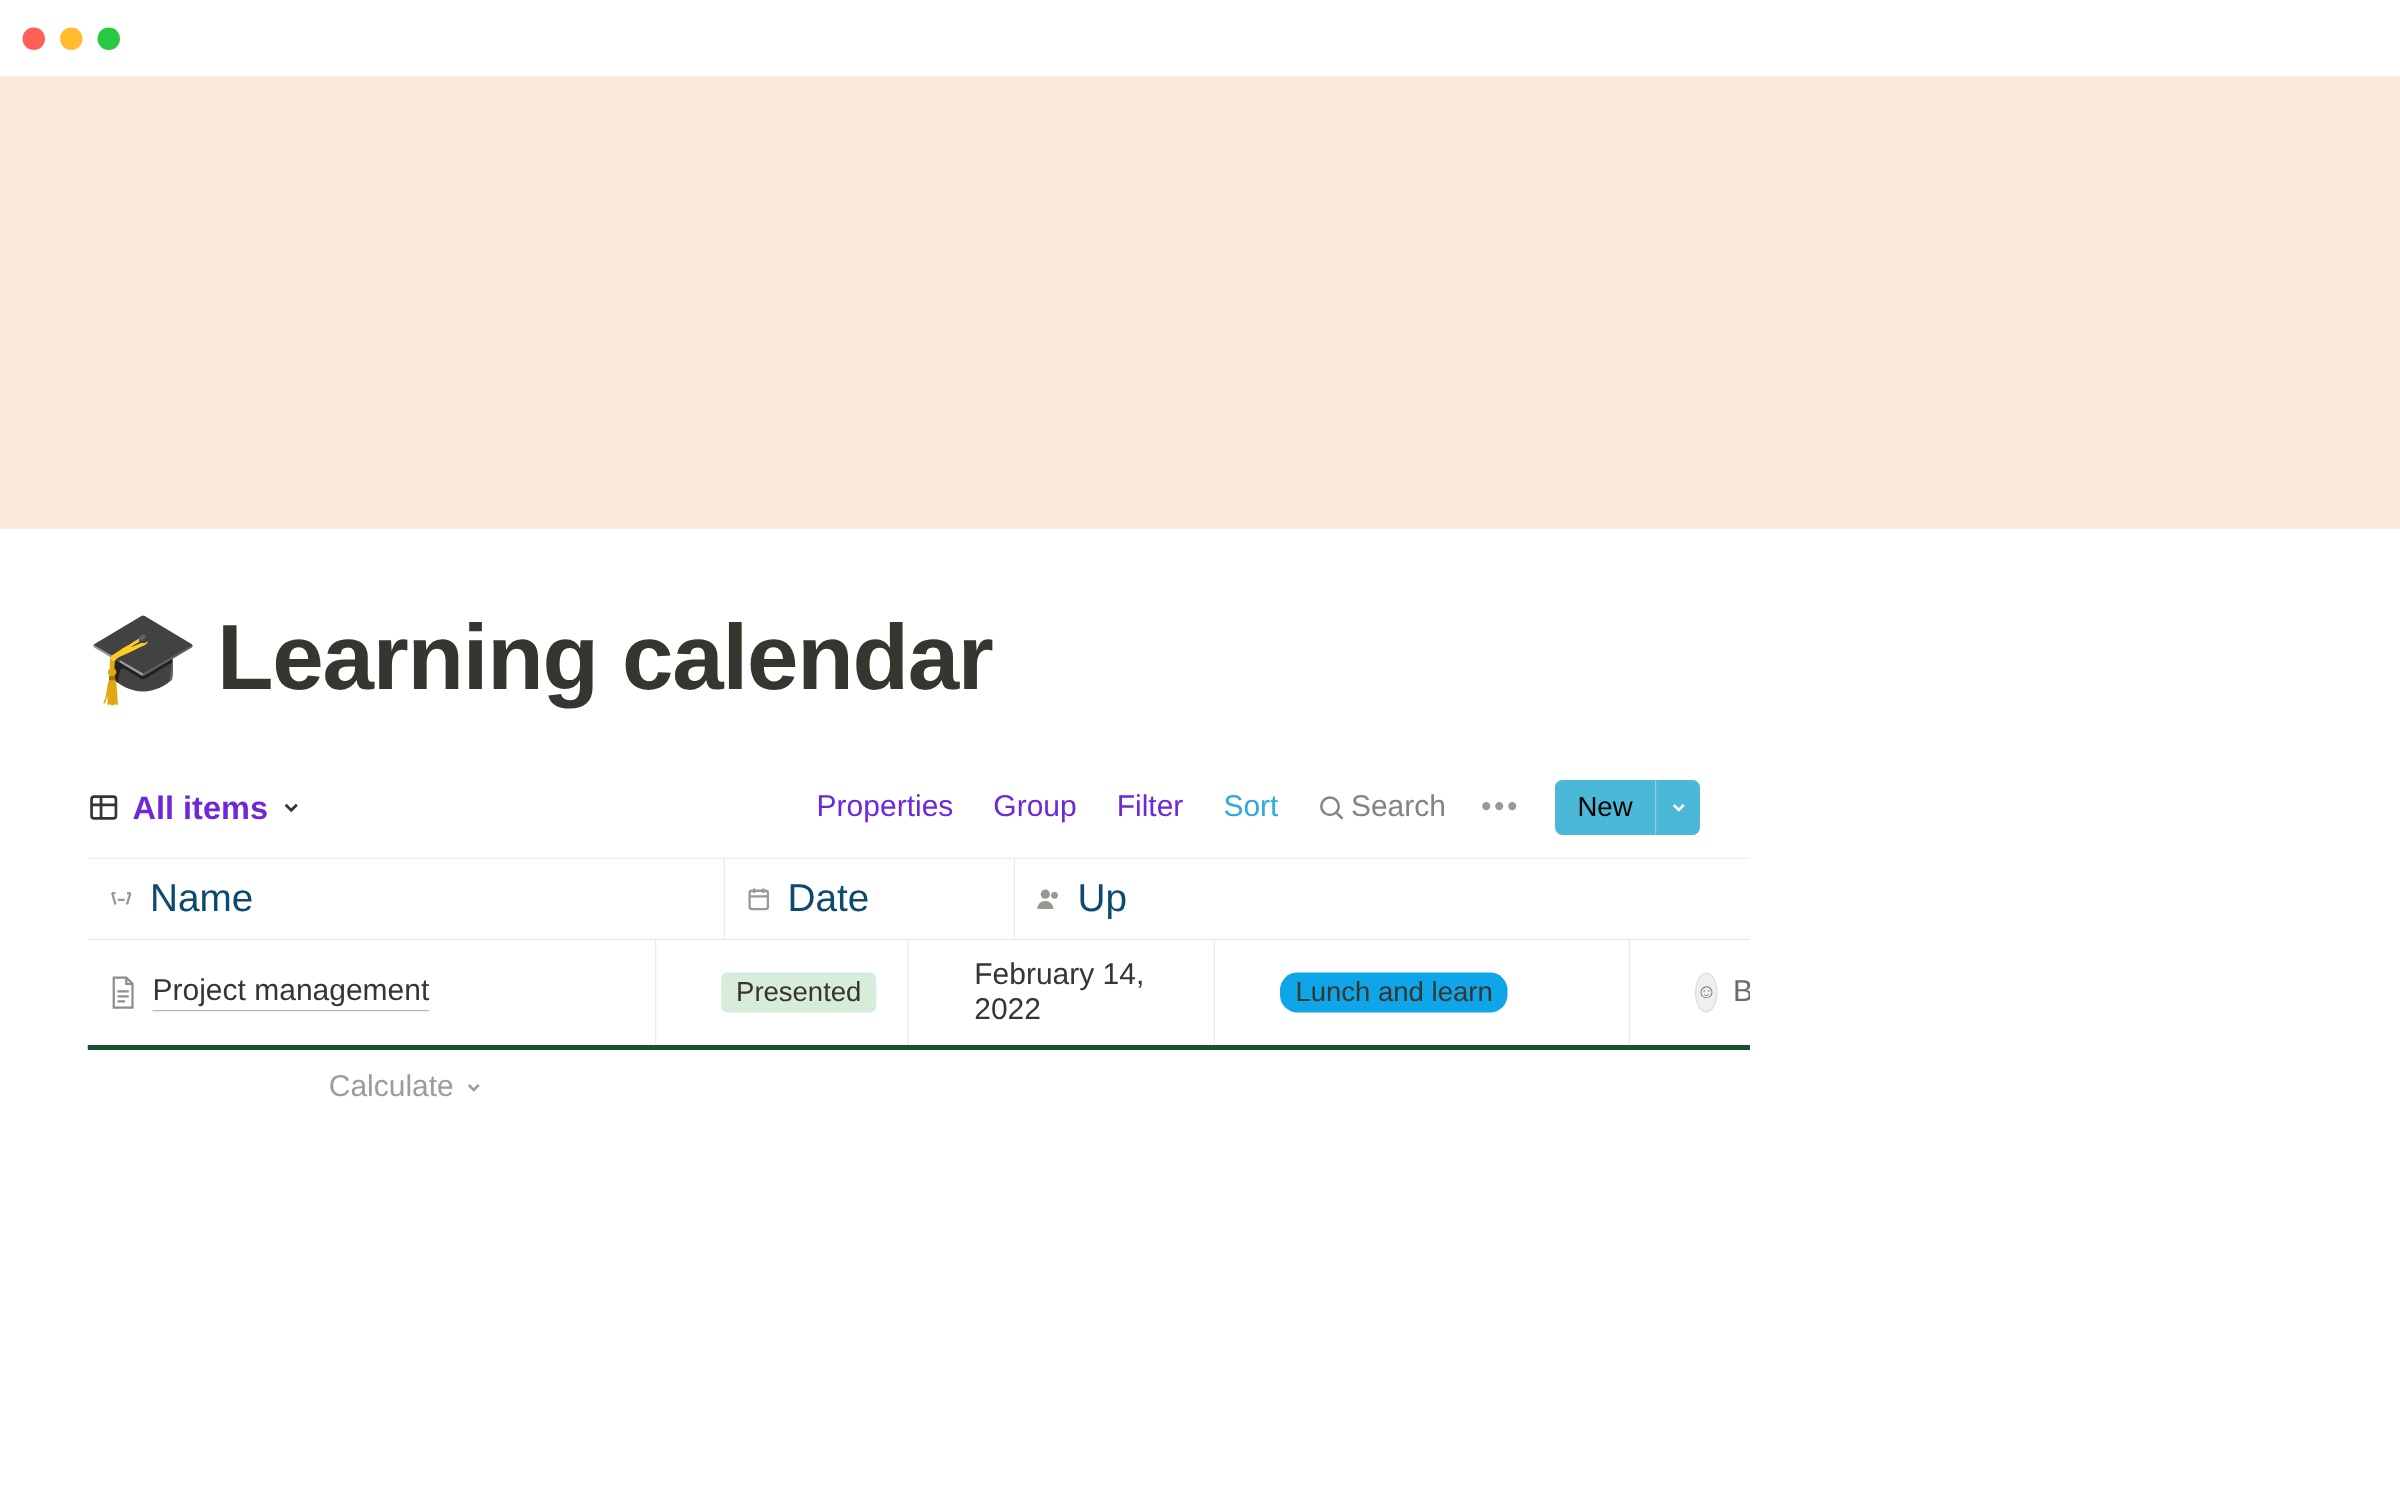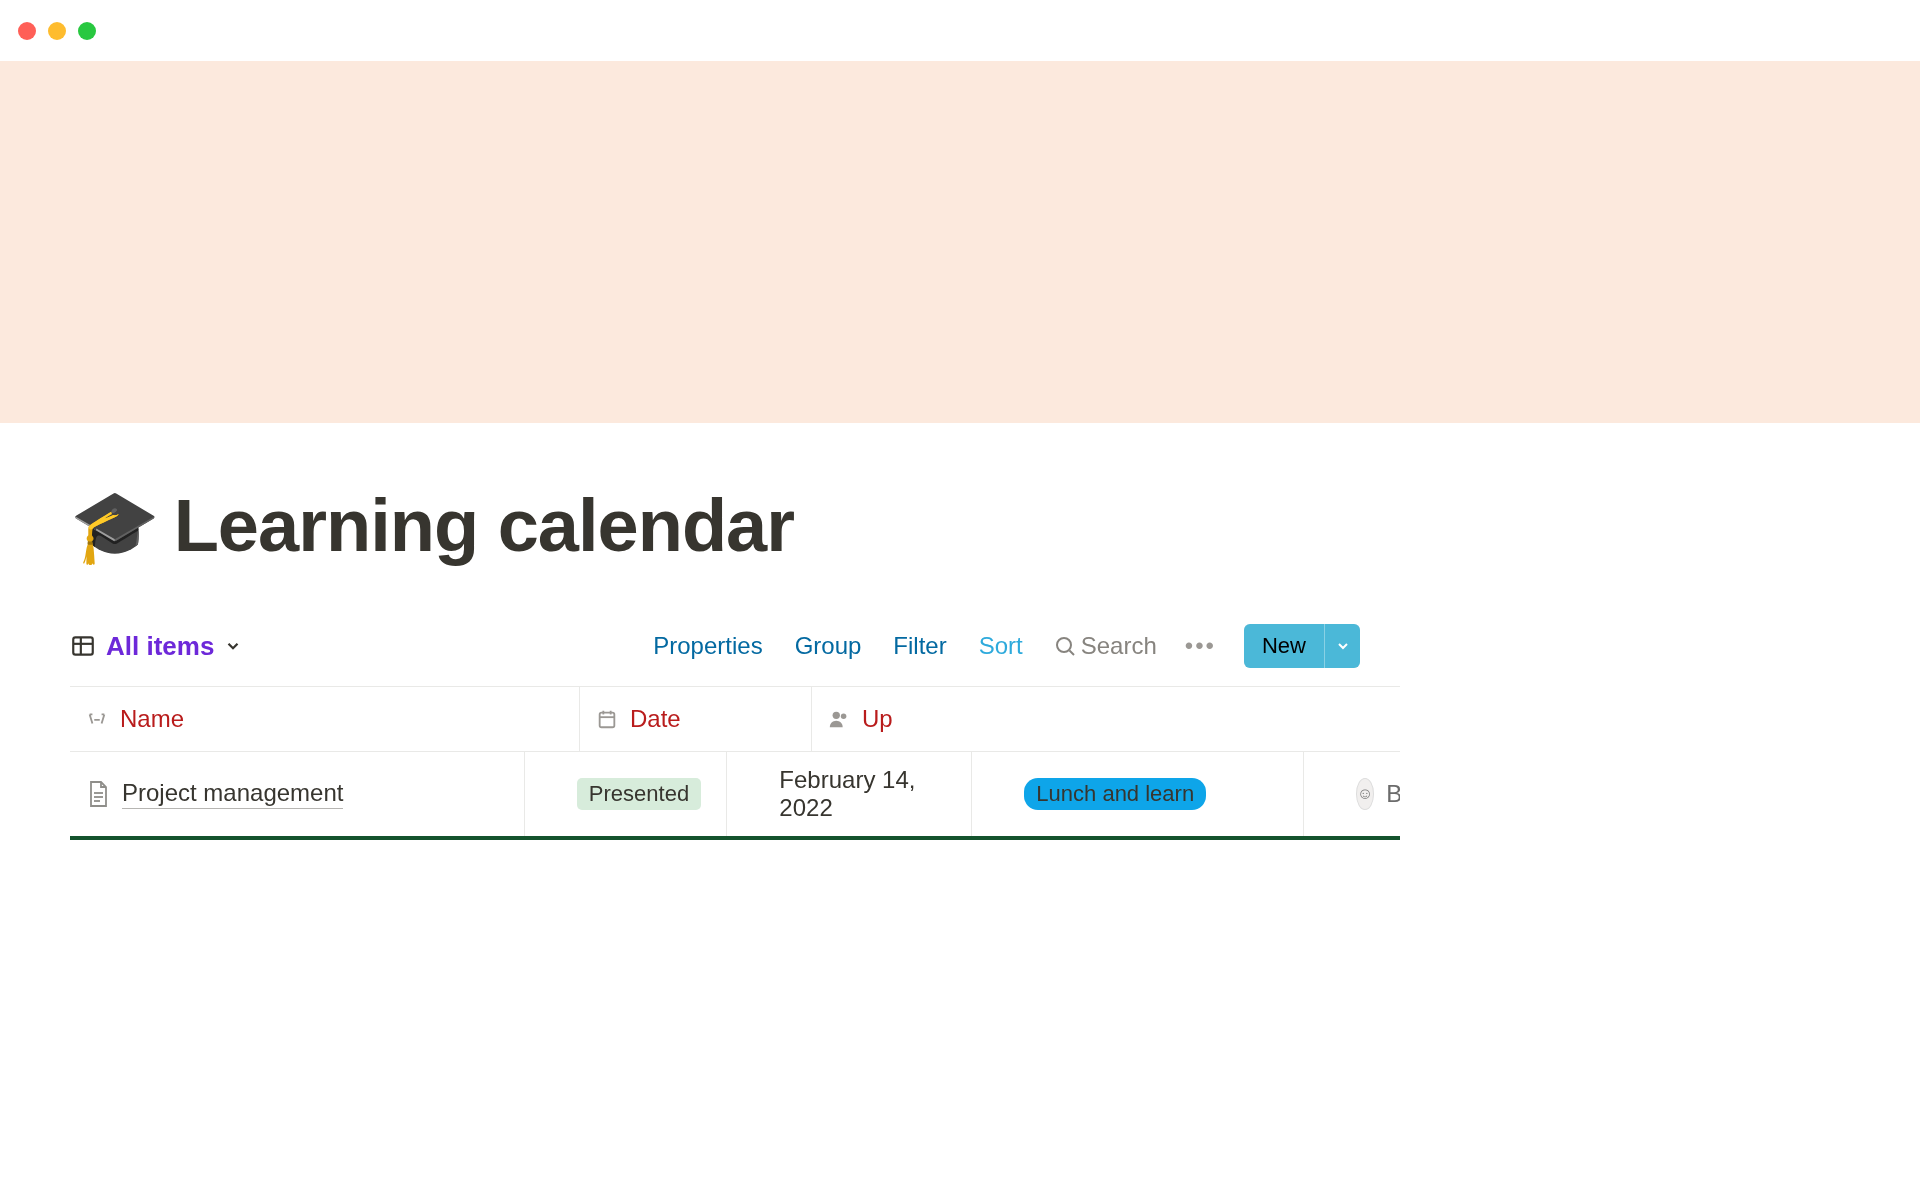--- a/index.html
+++ b/index.html
@@ -73,21 +73,21 @@
     color: #6d28d9;
     cursor: pointer;
   }
   .icon-table {
     width: 26px; height: 26px;
   }
   .chev-down-sm { width: 18px; height: 18px; }
   .spacer { flex: 1; }
   .toolbar-btn {
     font-size: 24px;
-    color: #0369a1;
+    color: #6d28d9;
     padding: 4px 2px;
     cursor: pointer;
     margin-left: 28px;
   }
   .toolbar-btn.active { color: #2eaadc; }
   .search-wrap {
     display: flex; align-items: center; gap: 4px;
     margin-left: 28px; cursor: pointer;
     color: #87847f; font-size: 24px;
   }
@@ -145,21 +145,21 @@
     gap: 12px;
     min-height: 64px;
   }
   .cell:last-child { border-right: none; }
   .c-name { width: 510px; }
   .c-status { width: 184px; }
   .c-date { width: 232px; }
   .c-category { width: 330px; }
   .c-up { flex: 1; min-width: 60px; }
 
-  .header-label { color: #b91c1c; font-size: 24px; }
+  .header-label { color: #0c4a6e; font-size: 31px; }
 
   .row-title {
     color: #37352f;
     font-size: 24px;
     border-bottom: 1px solid #b6b5b2;
     padding-bottom: 1px;
     cursor: pointer;
   }
 
   .tag {
@@ -300,14 +300,24 @@
         <span class="tag tag-purple">Lunch and learn</span>
       </div>
       <div class="cell c-up">
         <div class="avatar">☺</div>
         <span>B</span>
       </div>
     </div>
 
   </div>
 
+  <div class="calc-row">
+    <div class="calc-cell">
+      <div class="calc-btn">
+        <span>Calculate</span>
+        <svg width="16" height="16" viewBox="0 0 24 24" fill="none" stroke="#9e9c97" stroke-width="3">
+          <polyline points="6 9 12 15 18 9"></polyline>
+        </svg>
+      </div>
+    </div>
+  </div>
 
 </div>
 
 </body></html>

